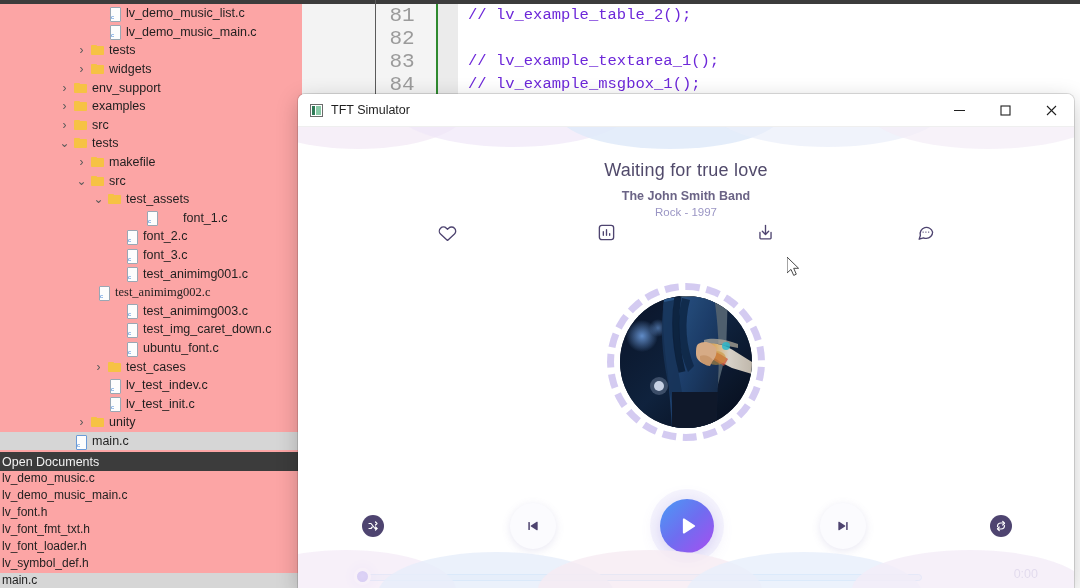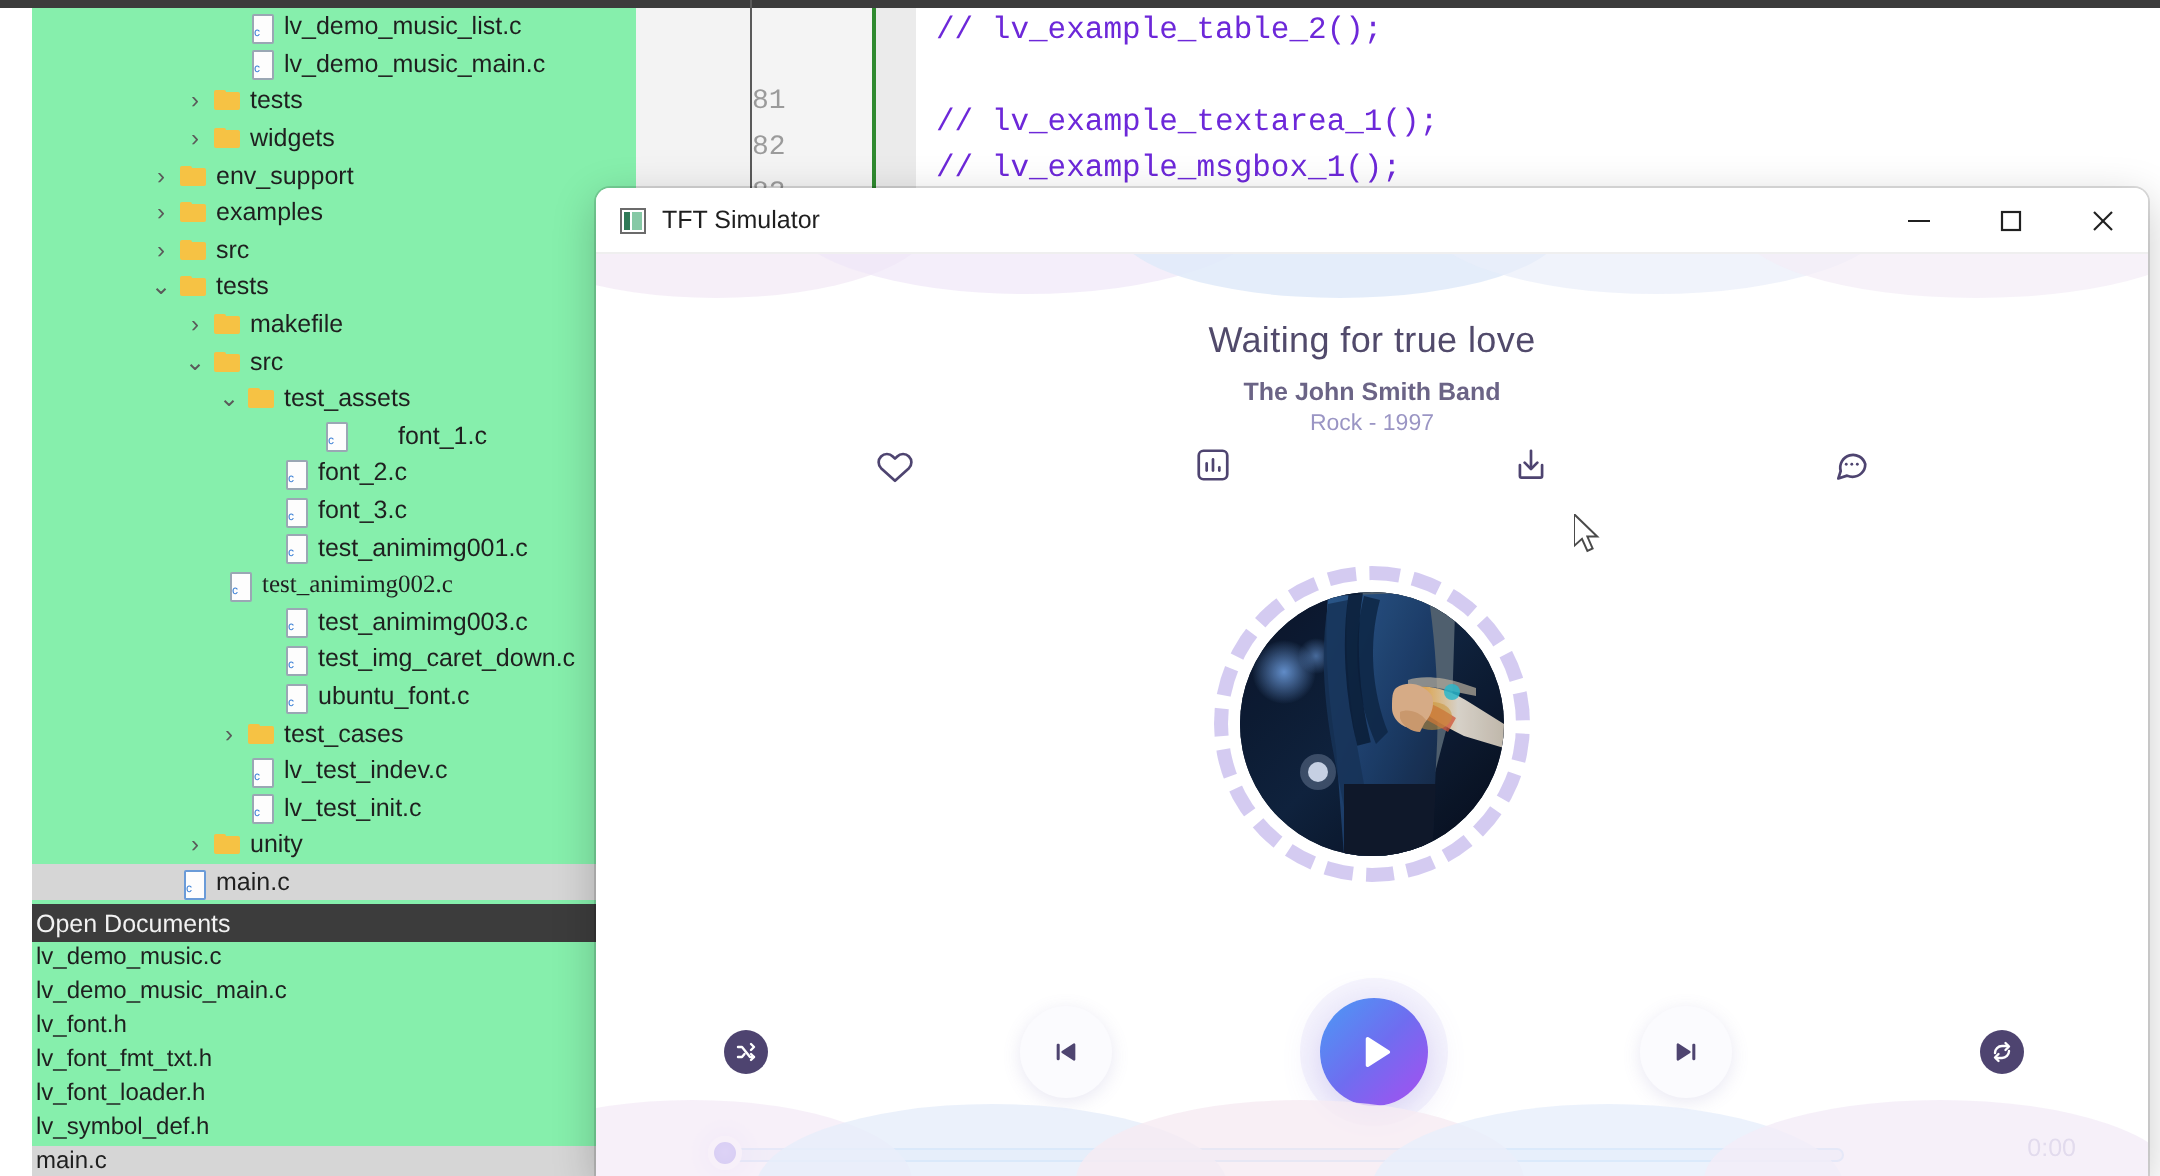--- a/index.html
+++ b/index.html
@@ -11,22 +11,22 @@
   }
   #root { position: relative; width: 1080px; height: 588px; background: #ffffff; }
 
   
   .ide-topbar {
     position: absolute; left: 0; top: 0; width: 1080px; height: 4px;
     background: #3c3c3c;
   }
   .explorer {
     position: absolute; left: 0; top: 4px; width: 302px; height: 584px;
-    background: #86efac;
-    font-size: 12.5px; color: #1f1f1f; margin-left: 16px;
+    background: #fca5a5;
+    font-size: 12.5px; color: #1f1f1f;
   }
   .explorer-gap {
     position: absolute; left: 302px; top: 4px; width: 74px; height: 584px;
     background: #f3f3f3;
   }
   .explorer-divider {
     position: absolute; left: 375px; top: 0; width: 1px; height: 95px;
     background: #5a5a5a;
   }
 
@@ -90,22 +90,22 @@
     position: absolute; left: 0; top: 0; width: 61px; height: 92px;
     background: #f4f4f4;
   }
   .gutter-line { position: absolute; left: 60px; top: 0; width: 2px; height: 92px; background: #2f8a2f; }
   .gutter-pad { position: absolute; left: 62px; top: 0; width: 20px; height: 92px; background: #ebebeb; }
   .code-line {
     position: absolute; left: 0; height: 23px; line-height: 23px;
     font-family: "Liberation Mono", monospace; font-size: 15.5px;
   }
   .ln {
-    position: absolute; left: 0; width: 52px; text-align: left;
-    color: #9b9b9b; font-family: "Liberation Mono", monospace; font-size: 14px; margin-top: 36px;
+    position: absolute; left: 0; width: 52px; text-align: center;
+    color: #9b9b9b; font-family: "Liberation Mono", monospace; font-size: 21px;
   }
   .ctext { position: absolute; left: 92px; color: #6d28d9; }
 
   
   .sim {
     position: absolute; left: 298px; top: 94px;
     width: 776px; height: 494px;
     background: #ffffff;
     border-radius: 7px 7px 0 0;
     box-shadow: 0 0 0 1px rgba(0,0,0,0.13), 0 6px 22px rgba(0,0,0,0.22);

